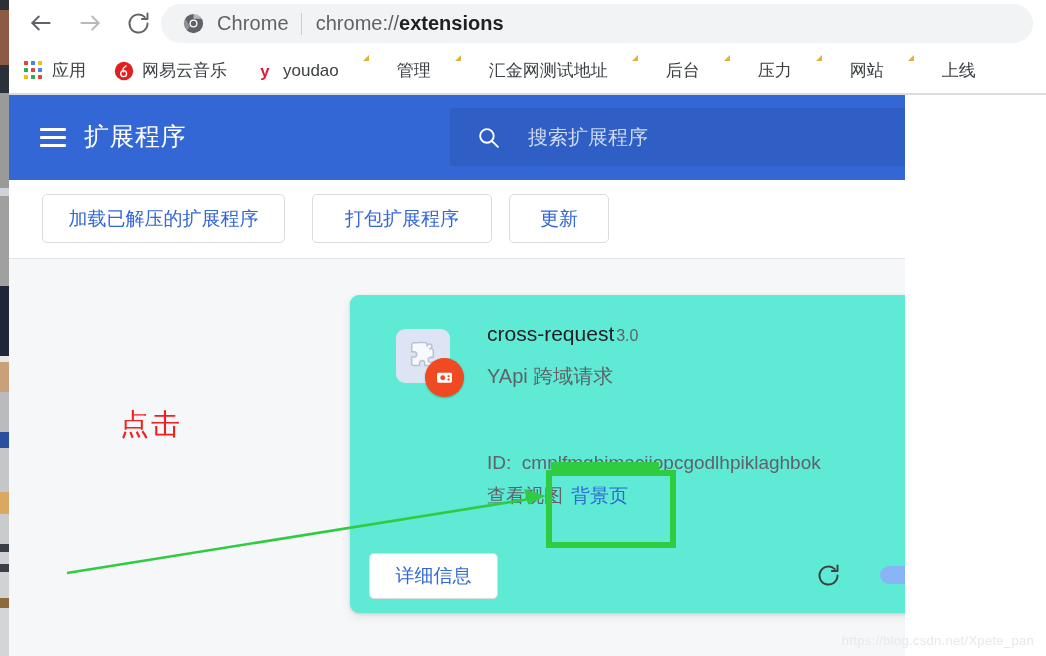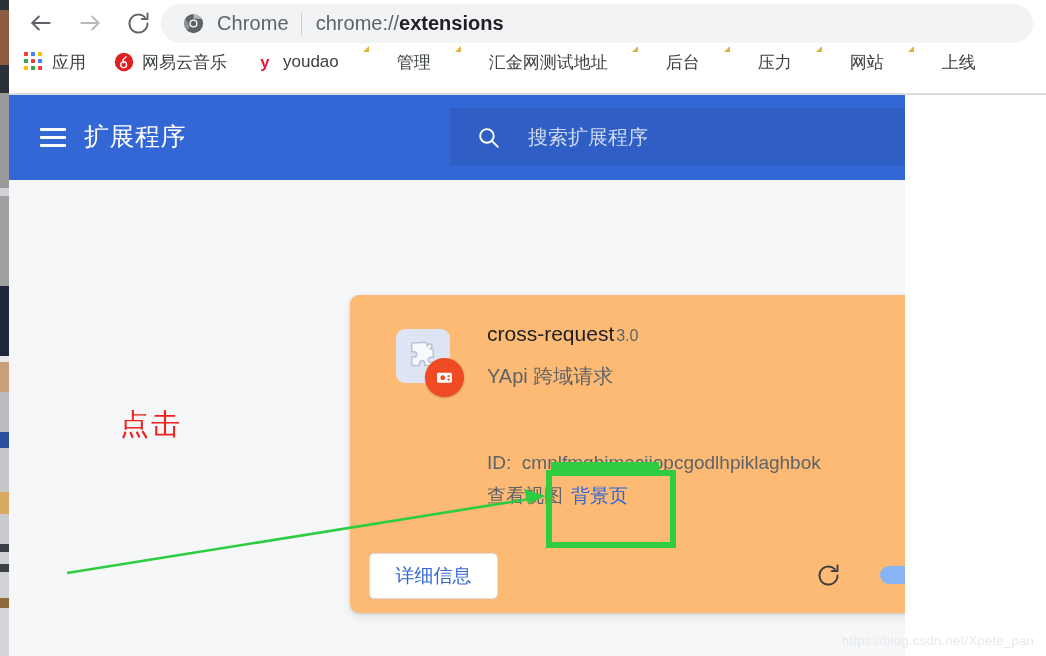--- a/index.html
+++ b/index.html
@@ -43,21 +43,21 @@
   #omni-sep{
     margin-left:12px;width:1px;height:22px;background:#c9cdd1;
   }
   #omni-url{
     margin-left:14px;font-size:20px;color:#5f6368;white-space:nowrap;
   }
   #omni-url b{color:#202124;font-weight:700;}
 
   #bookmarks-row{
     position:absolute;left:0;top:47px;width:1046px;height:47px;
-    display:flex;
+    display:flex;align-items:center;
   }
   .bm{
     display:flex;align-items:center;height:30px;flex:0 0 auto;
     font-size:17px;color:#3c4043;white-space:nowrap;
   }
   .bm .bm-label{margin-left:8px;}
   .bm-ico{width:20px;height:20px;flex:0 0 auto;position:relative;}
 
   
   .apps-grid{display:grid;grid-template-columns:repeat(3,4px);grid-template-rows:repeat(3,4px);gap:3px;width:18px;height:18px;}
@@ -107,21 +107,21 @@
     font-family:"Liberation Sans","DejaVu Sans",sans-serif;
     cursor:pointer;padding:0;
   }
   #tb-load{left:33px;width:243px;}
   #tb-pack{left:303px;width:180px;}
   #tb-update{left:500px;width:100px;}
 
   
   #ext-card{
     position:absolute;left:341px;top:200px;width:601px;height:318px;
-    background:#fdba74;border-radius:9px;
+    background:#5eead4;border-radius:9px;
     box-shadow:0 1px 3px rgba(60,64,67,.18), 0 4px 10px rgba(60,64,67,.10);
     overflow:hidden;
   }
   #card-icon-wrap{position:absolute;left:46px;top:34px;width:58px;height:58px;}
   #card-icon-bg{
     position:absolute;left:0;top:0;width:54px;height:54px;
     background:#dde4f4;border-radius:9px;
   }
   #card-icon-puzzle{position:absolute;left:9px;top:8px;}
   #card-badge{
@@ -331,20 +331,25 @@
       <span id="search-icon">
         <svg width="25" height="25" viewBox="0 0 24 24" fill="none" stroke="#ffffff" stroke-width="1.8" stroke-linecap="round">
           <circle cx="10.5" cy="10.5" r="6.5"></circle>
             <line x1="15.4" y1="15.4" x2="21" y2="21"></line>
         </svg>
       </span>
       <span id="search-placeholder">搜索扩展程序</span>
     </div>
   </div>
 
+  <div id="ext-toolbar">
+    <button class="tb-btn" id="tb-load">加载已解压的扩展程序</button>
+    <button class="tb-btn" id="tb-pack">打包扩展程序</button>
+    <button class="tb-btn" id="tb-update">更新</button>
+  </div>
 
   <div id="ext-card">
 
     <div id="card-icon-wrap">
       <div id="card-icon-bg"></div>
       <span id="card-icon-puzzle">
         <svg width="36" height="36" viewBox="0 0 36 36">
           <path d="M13.5 5.5h6.4a2.2 2.2 0 0 1 2.2 2.2v1.6a2.4 2.4 0 1 1 2.4 2.4h1.6a2.2 2.2 0 0 1 2.2 2.2v6.4h-2.6a2.6 2.6 0 1 0 0 5.2h2.6v.9a2.2 2.2 0 0 1-2.2 2.2h-6.4v-2.4a2.6 2.6 0 1 0-5.2 0v2.4H8.9a2.2 2.2 0 0 1-2.2-2.2v-6.4h2.4a2.6 2.6 0 1 0 0-5.2H6.7v-6.9a2.2 2.2 0 0 1 2.2-2.2h4.6z" fill="#f7f9fd" stroke="#b8c2d4" stroke-width="1.5" stroke-linejoin="round"></path>
         </svg>
       </span>

